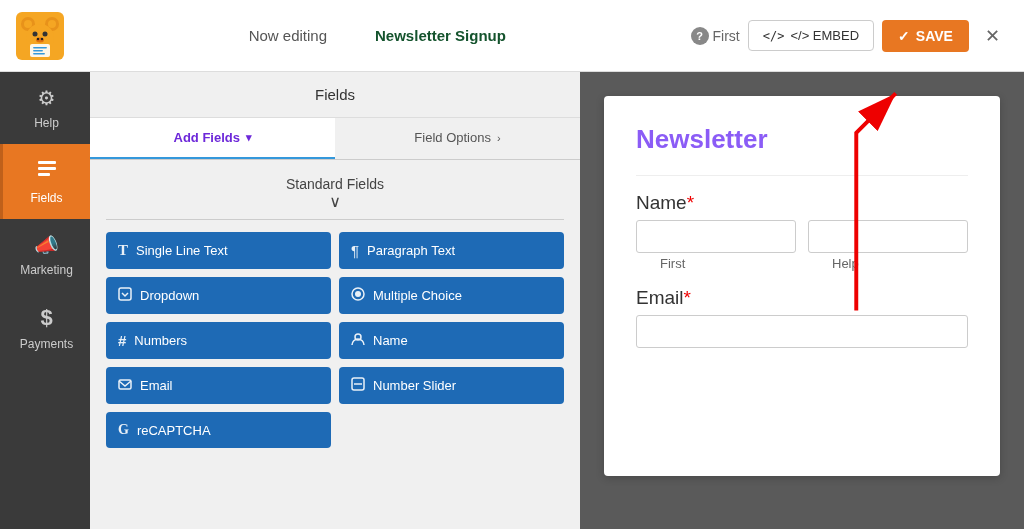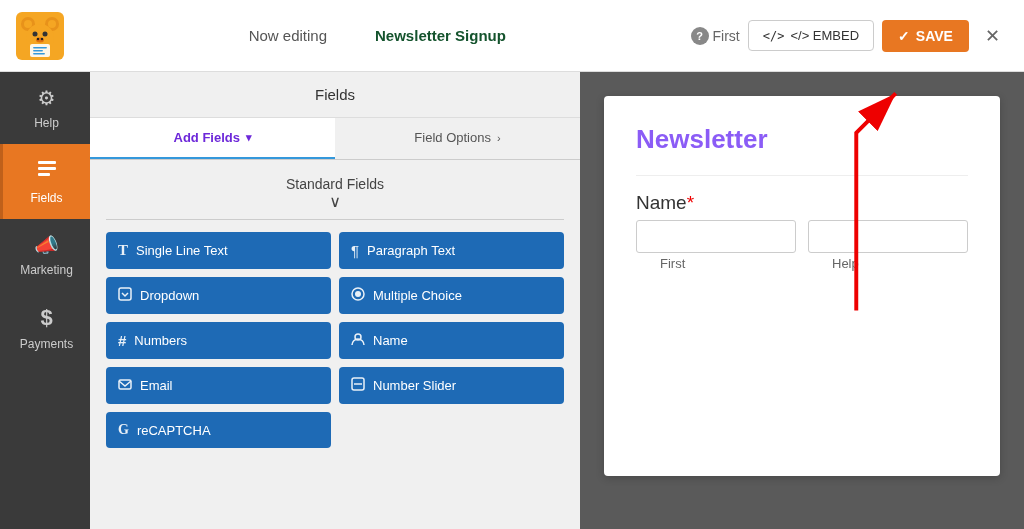--- a/index.html
+++ b/index.html
@@ -481,16 +481,22 @@
             <input class="form-input" type="text" style="">
             <span class="input-sublabel">First</span>
           </div>
           <div class="name-input-wrap">
             <input class="form-input" type="text" style="">
             <span class="input-sublabel">Help</span>
           </div>
         </div>
       </div>
 
+      <div class="form-field-group">
+        <label class="form-label">
+          Email<span class="required">*</span>
+        </label>
+        <input class="form-input" type="text" style="display: block; width: 100%;">
+      </div>
     </div>
   </div>
 
 </div>
 
 </body></html>

